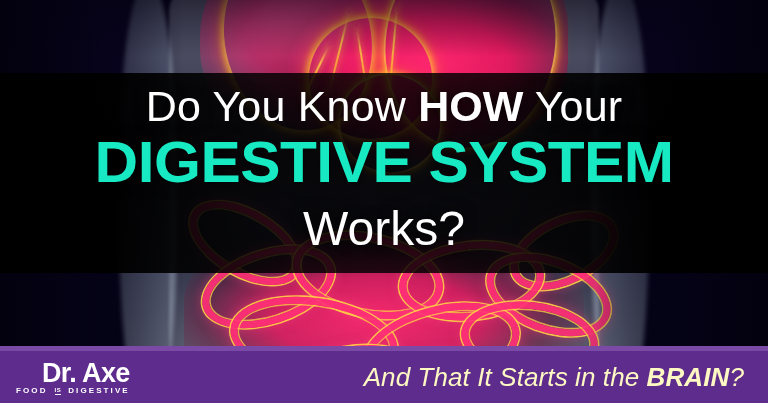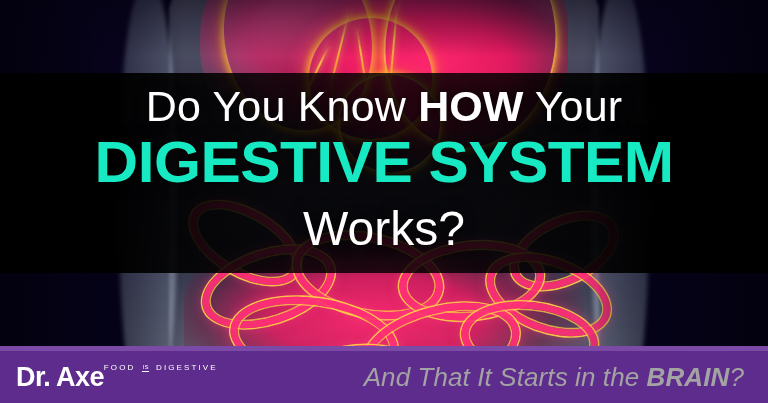--- a/index.html
+++ b/index.html
@@ -218,50 +218,50 @@
     inset: 5px 0 0 0;
     display: flex;
     align-items: center;
     justify-content: space-between;
     padding: 0 18px 0 16px;
   }
 
   
   .logo {
     display: flex;
-    flex-direction: row;
-    align-items: flex-start;
+    flex-direction: column;
+    align-items: flex-end;
     line-height: 1;
   }
   .logo-word {
     color: #ffffff;
     font-size: 27px;
     font-weight: 700;
     letter-spacing: -0.6px;
     line-height: 1;
   }
   .logo-tag {
     color: #ffffff;
     font-size: 8px;
-    font-weight: 400;
+    font-weight: 700;
     letter-spacing: 2.1px;
     display: flex;
     align-items: center;
     gap: 7px;
   }
   .logo-tag .tag-is {
     font-size: 6px;
     letter-spacing: 0.5px;
     border-bottom: 1px solid #ffffff;
     padding-bottom: 1px;
     line-height: 1;
   }
 
   .footer-text {
-    color: #a3a3a3;
+    color: #fef9c3;
     font-size: 26px;
     font-style: italic;
     font-weight: 400;
     letter-spacing: 0.1px;
     white-space: nowrap;
     padding-right: 6px;
   }
   .footer-text .strong { font-weight: 700; }
 </style>
 </head>

